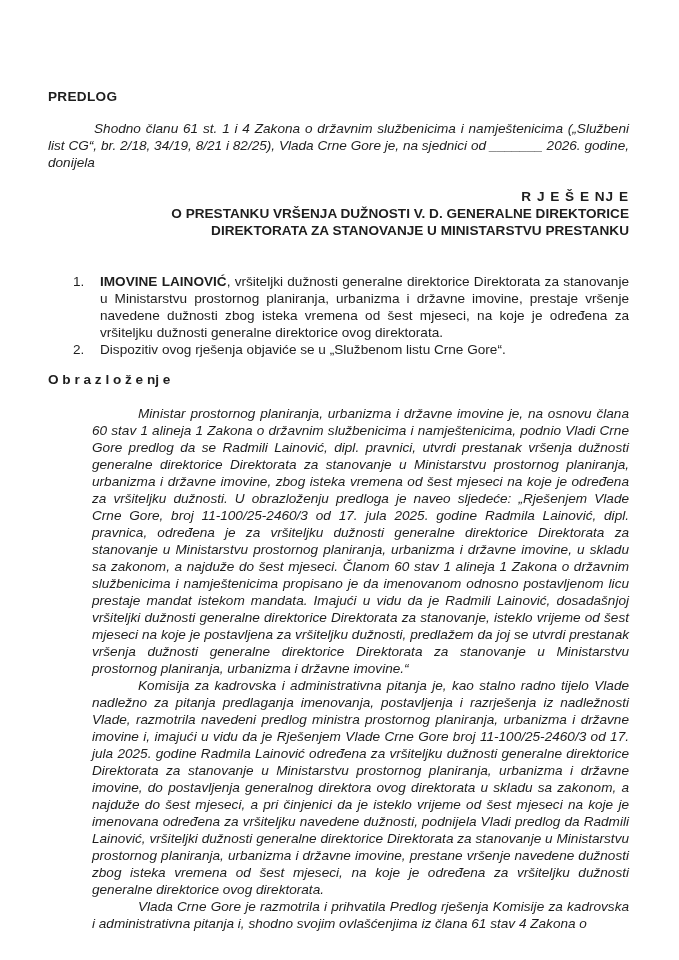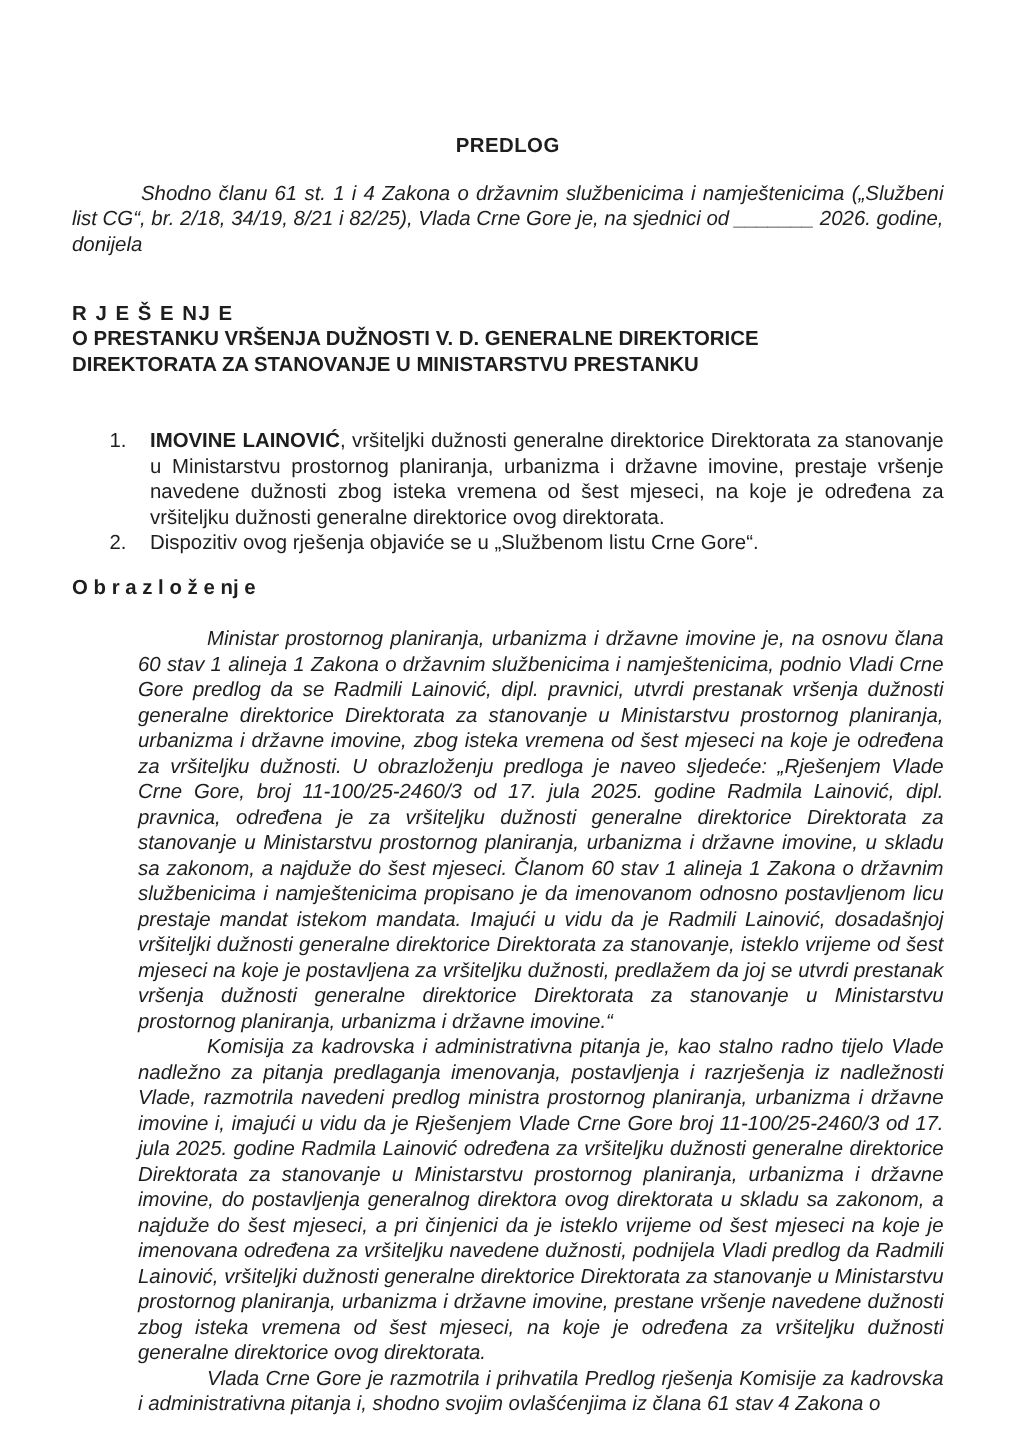--- a/index.html
+++ b/index.html
@@ -17,28 +17,28 @@
     font-family: "Liberation Sans", sans-serif;
     font-size: 13.6px;
     line-height: 17px;
     color: #1e1e1e;
   }
   p { margin: 0; }
   .justify { text-align: justify; }
   .indent { text-indent: 46px; font-style: italic; }
   .predlog {
     margin-top: 88px;
-    text-align: center;
+    text-align: left;
     font-weight: 700;
     letter-spacing: 0.3px;
   }
   .intro { margin-top: 15px; }
   .title-block {
-    margin-top: 29px;
-    text-align: left;
+    margin-top: 17px;
+    text-align: right;
     font-weight: 700;
   }
   .title-block .main-title { letter-spacing: 1px; }
   .list { margin-top: 34px; }
   .item { display: flex; }
   .num {
     flex: none;
     width: 52px;
     padding-left: 25px;
     box-sizing: border-box;

